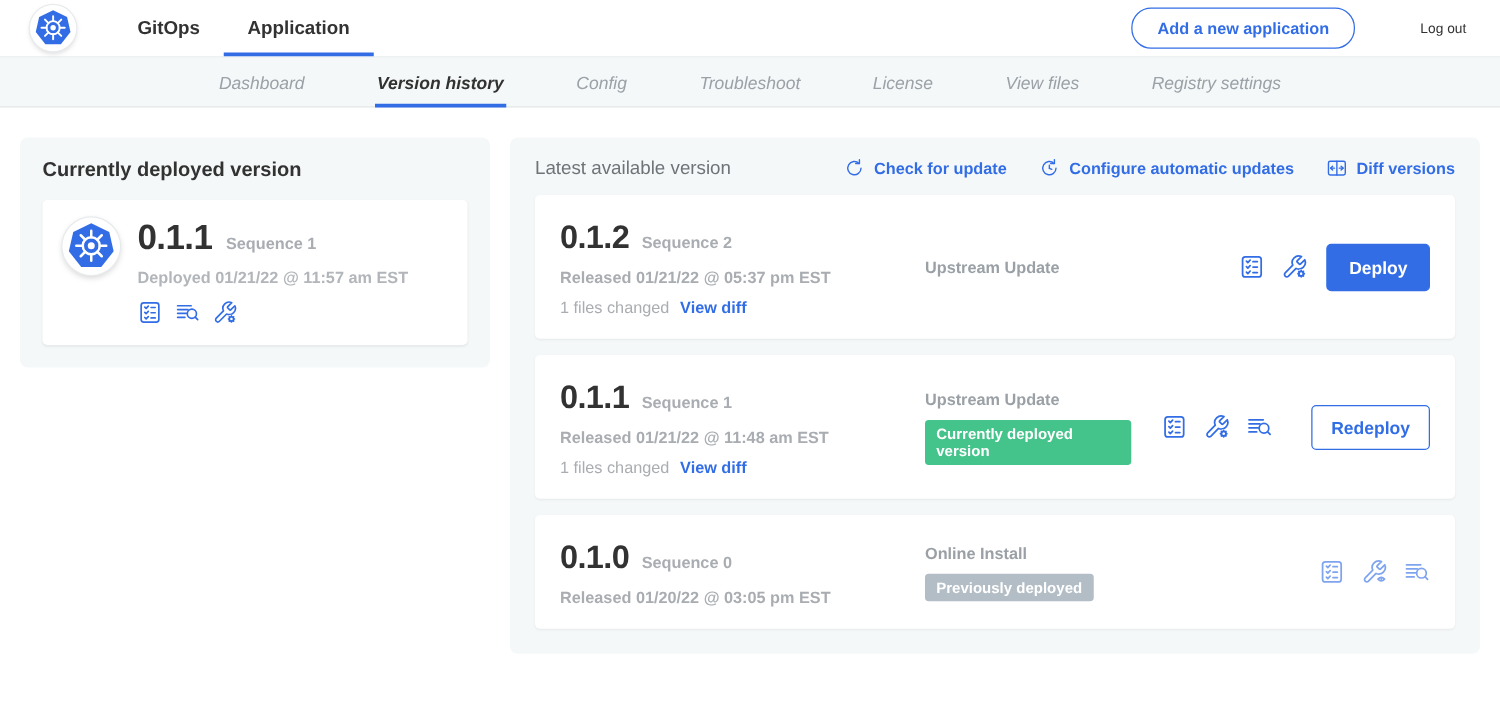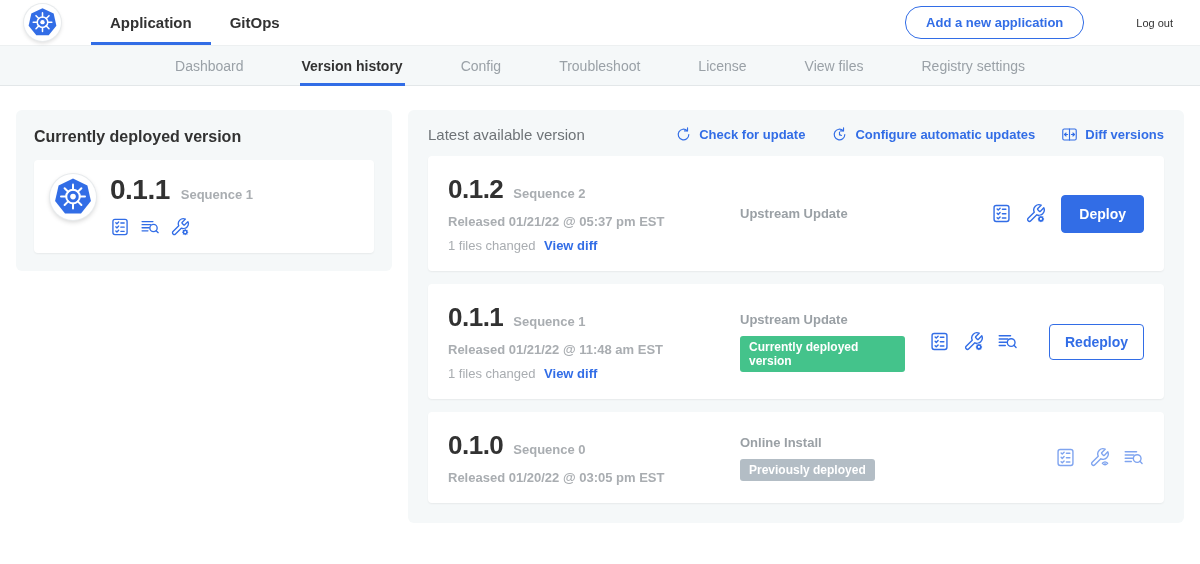--- a/index.html
+++ b/index.html
@@ -31,21 +31,21 @@
     border: 1px solid #326de6; color: #326de6; background: #fff;
     border-radius: 16px; padding: 8px 20px; font-size: 13px; font-weight: 700;
     font-family: "Liberation Sans", sans-serif; cursor: pointer;
   }
   .logout { font-size: 11px; color: #323232; cursor: pointer; margin-left: 28px; }
 
   
   .subnav {
     height: 41px; background: #f5f8f9;
     border-top: 1px solid #edf0f1; border-bottom: 1px solid #e3e7e9;
-    display: flex; justify-content: center; gap: 58px;
+    display: flex; justify-content: center; gap: 58px; font-style: italic;
   }
   .subnav-item {
     display: flex; align-items: center; font-size: 14px; color: #9aa1a7;
     position: relative; cursor: pointer; white-space: nowrap;
   }
   .subnav-item.active { color: #323232; font-weight: 700; }
   .subnav-item.active::after {
     content: ""; position: absolute; left: -2px; right: -2px; bottom: -1px; height: 3px; background: #326de6;
   }
 
@@ -130,22 +130,22 @@
           <line x1="50" y1="32" x2="50" y2="19"></line>
         <line x1="62" y1="61" x2="71" y2="70"></line>
           <line x1="38" y1="37" x2="29" y2="28"></line>
         <line x1="38" y1="61" x2="29" y2="70"></line>
           <line x1="62" y1="37" x2="71" y2="28"></line>
       </g>
       <circle cx="50" cy="49" r="7" fill="#fff"></circle>
     </svg>
   </div>
   <div class="header-tabs">
+      <div class="header-tab">GitOps</div>
       <div class="header-tab active">Application</div>
-      <div class="header-tab">GitOps</div>
     </div>
   <div class="header-right">
     <button class="add-app-btn">Add a new application</button>
     <span class="logout">Log out</span>
   </div>
 </div>
 
 <div class="subnav">
     <div class="subnav-item">Dashboard</div>
     <div class="subnav-item active">Version history</div>
@@ -176,20 +176,21 @@
               <line x1="62" y1="37" x2="71" y2="28"></line>
           </g>
           <circle cx="50" cy="49" r="7" fill="#fff"></circle>
         </svg>
       </div>
       <div>
         <div class="dep-version-row">
           <span class="dep-vnum">0.1.1</span>
           <span class="dep-seq">Sequence 1</span>
         </div>
+        <div class="dep-date">Deployed 01/21/22 @ 11:57 am EST</div>
         <div class="dep-icons">
             <svg viewBox="0 0 24 24" fill="none" stroke="currentColor" stroke-width="1.6" stroke-linecap="round" stroke-linejoin="round">
               <rect x="3.5" y="2.8" width="17" height="18.4" rx="2.5"></rect>
               <polyline points="7 6.8 8.3 8.1 10.4 5.9"></polyline>
               <line x1="13" y1="7.2" x2="17" y2="7.2"></line>
               <polyline points="7 11.8 8.3 13.1 10.4 10.9"></polyline>
               <line x1="13" y1="12.2" x2="17" y2="12.2"></line>
               <polyline points="7 16.8 8.3 18.1 10.4 15.9"></polyline>
               <line x1="13" y1="17.2" x2="17" y2="17.2"></line>
             </svg>

